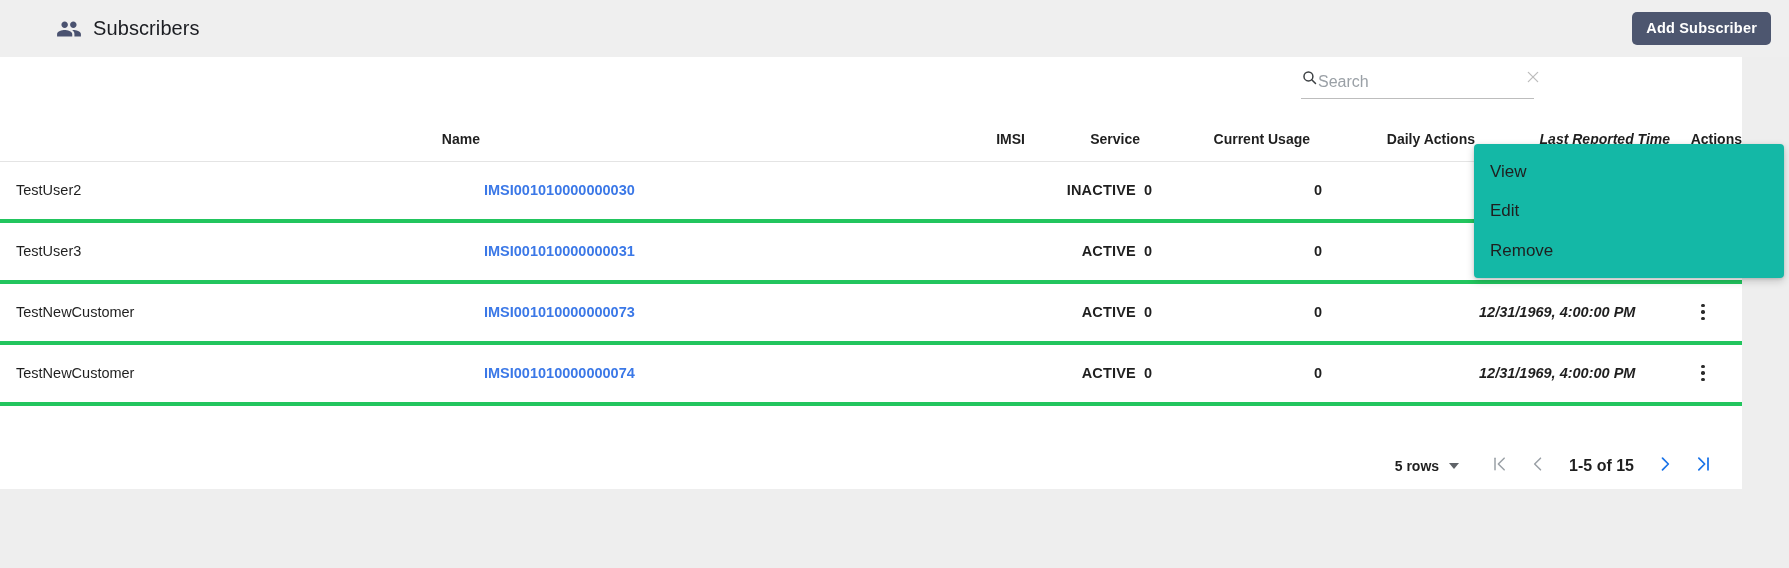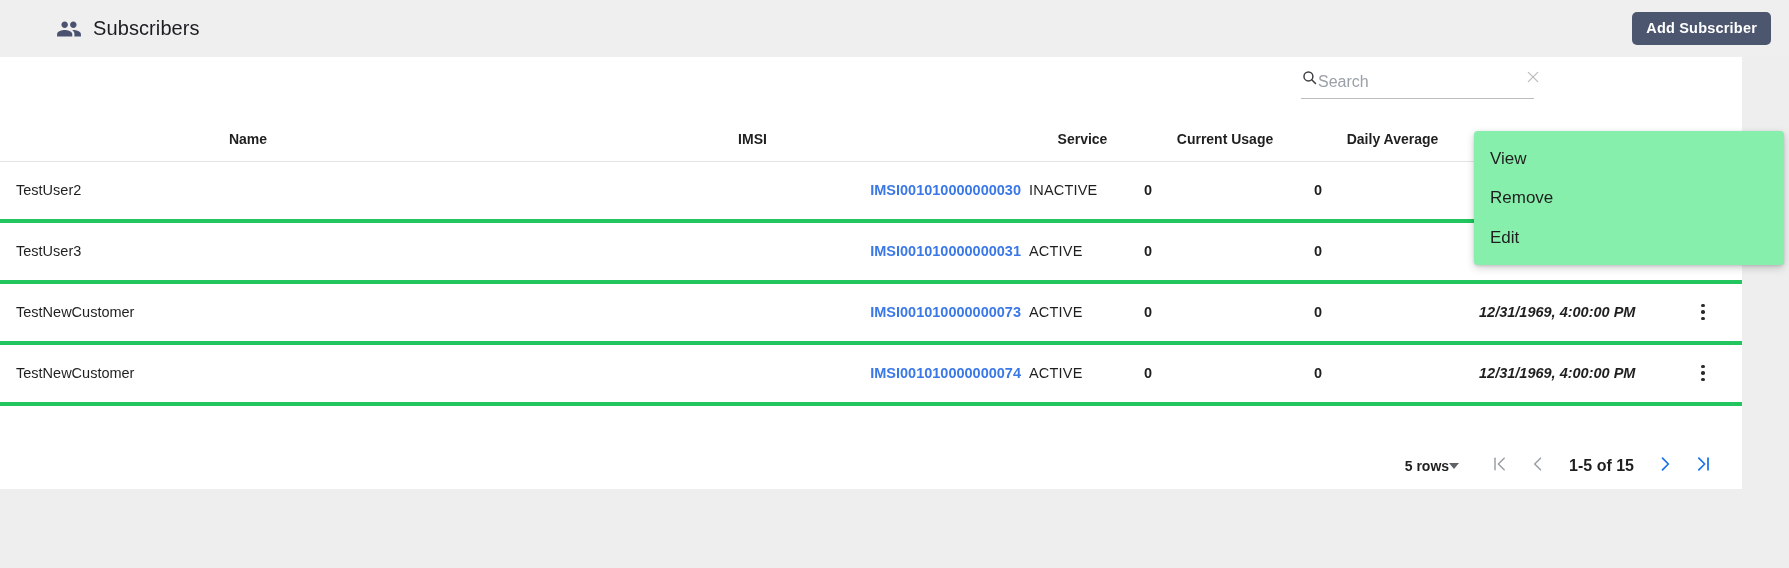--- a/index.html
+++ b/index.html
@@ -50,68 +50,68 @@
     padding: 0;
   }
   .search-input::placeholder { color: #9aa0a6; }
   .search-clear {
     width: 16px; height: 16px; color: #bdbdbd; flex: 0 0 auto; cursor: pointer; margin-bottom: 2px;
   }
 
   
   table.grid { position: absolute; left: 0; top: 62px; width: 1742px; border-collapse: collapse; }
   table.grid th {
-    text-align: center; font-size: 14px; font-weight: 700; color: #1f1f1f;
+    text-align: right; font-size: 14px; font-weight: 700; color: #1f1f1f;
     padding: 12px 0 14px; border-bottom: 1px solid #e4e4e4; white-space: nowrap;
   }
   table.grid td {
     font-size: 14.5px; color: #1f1f1f; padding: 17px 4px 18px;
     border-bottom: 4px solid #22c55e; white-space: nowrap;
   }
   .c-name  { width: 480px; padding-left: 16px !important; }
-  .c-imsi  { width: 545px; text-align: right; }
+  .c-imsi  { width: 545px; }
   .c-svc   { width: 115px; }
   .c-cur   { width: 170px; }
   .c-avg   { width: 165px; }
   .c-last  { width: 195px; font-style: italic; }
   .c-act   { width: 72px; text-align: left; }
   td.c-name { font-size: 15px; }
-  td.c-svc  { font-weight: 400; font-size: 13.5px; letter-spacing: .2px; }
+  td.c-svc  { font-weight: 700; font-size: 13.5px; letter-spacing: .2px; text-align: right; }
   td.c-last { font-weight: 700; font-size: 14px; }
   td.c-cur, td.c-avg { font-weight: 700; font-size: 14px; }
   .imsi-link {
     color: #3b78e7; font-weight: 700; font-size: 14.5px; text-decoration: none; cursor: pointer;
   }
   .kebab {
     width: 22px; height: 22px; display: inline-flex; flex-direction: column;
     align-items: center; justify-content: center; gap: 3px; cursor: pointer;
     margin-left: 18px; vertical-align: middle;
   }
   .kebab i { width: 3.5px; height: 3.5px; background: #2b2b2b; border-radius: 50%; display:block; }
 
   
   .menu {
-    position: absolute; left: 1474px; top: 131px; width: 92px;
-    background: #86efac; border-radius: 4px;
+    position: absolute; left: 1474px; top: 144px; width: 92px;
+    background: #14b8a6; border-radius: 4px;
     box-shadow: 0 3px 9px rgba(0,0,0,.18), 0 1px 3px rgba(0,0,0,.12);
     padding: 8px 0; z-index: 40; overflow: visible;
   }
   .menu-wide { width: 310px; }
   .menu-item {
     font-size: 17px; color: #1f1f1f; padding: 9px 0 9px 16px; cursor: pointer; line-height: 1.25;
   }
 
   
   .pager {
     position: absolute; left: 0; right: 0; top: 385px; height: 47px;
     display: flex; align-items: center; justify-content: flex-end;
     padding-right: 20px; gap: 0;
   }
   .rows-select {
-    display: flex; align-items: center; cursor: pointer;
+    display: flex; align-items: center; gap: 10px; cursor: pointer;
     font-size: 14px; font-weight: 700; color: #1f1f1f; margin-right: 22px;
   }
   .caret { width: 0; height: 0; border-left: 5px solid transparent; border-right: 5px solid transparent;
            border-top: 6px solid #5f6368; }
   .pg-btn {
     width: 38px; height: 38px; display: inline-flex; align-items: center; justify-content: center;
     cursor: pointer; background: none; border: none; padding: 0;
   }
   .pg-btn svg { width: 20px; height: 20px; }
   .pg-disabled { color: #9aa0a6; }
@@ -155,21 +155,21 @@
       </span>
     </div>
 
     <table class="grid">
       <thead>
         <tr>
           <th class="c-name">Name</th>
           <th class="c-imsi">IMSI</th>
           <th class="c-svc">Service</th>
           <th class="c-cur">Current Usage</th>
-          <th class="c-avg">Daily Average</th>
+          <th class="c-avg">Daily Actions</th>
           <th class="c-last">Last Reported Time</th>
           <th class="c-act">Actions</th>
         </tr>
       </thead>
       <tbody>
 
         <tr>
           <td class="c-name">TestUser2</td>
           <td class="c-imsi">
             <a class="imsi-link" href="#">IMSI001010000000030</a>
@@ -286,17 +286,17 @@
           </svg>
         </span>
       </button>
     </div>
 
   </div>
   <div class="card-right-gap"></div>
 
   <div class="menu menu-wide">
     <div class="menu-item">View</div>
+    <div class="menu-item">Edit</div>
     <div class="menu-item">Remove</div>
-    <div class="menu-item">Edit</div>
   </div>
 
 </div>
 
 </body></html>

